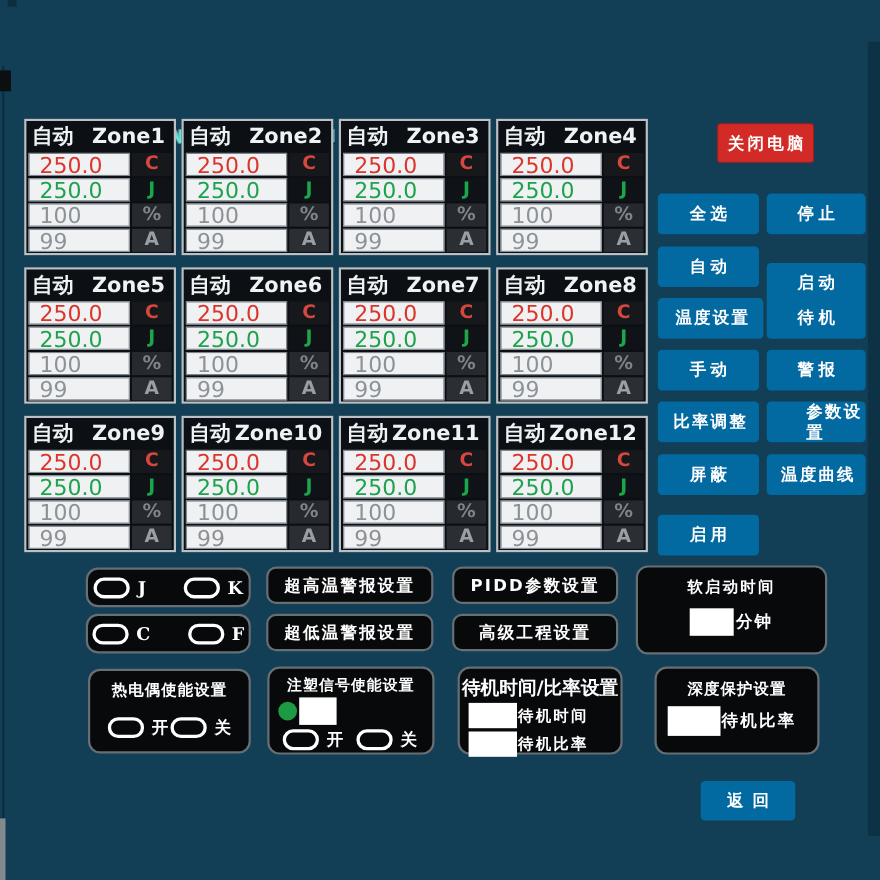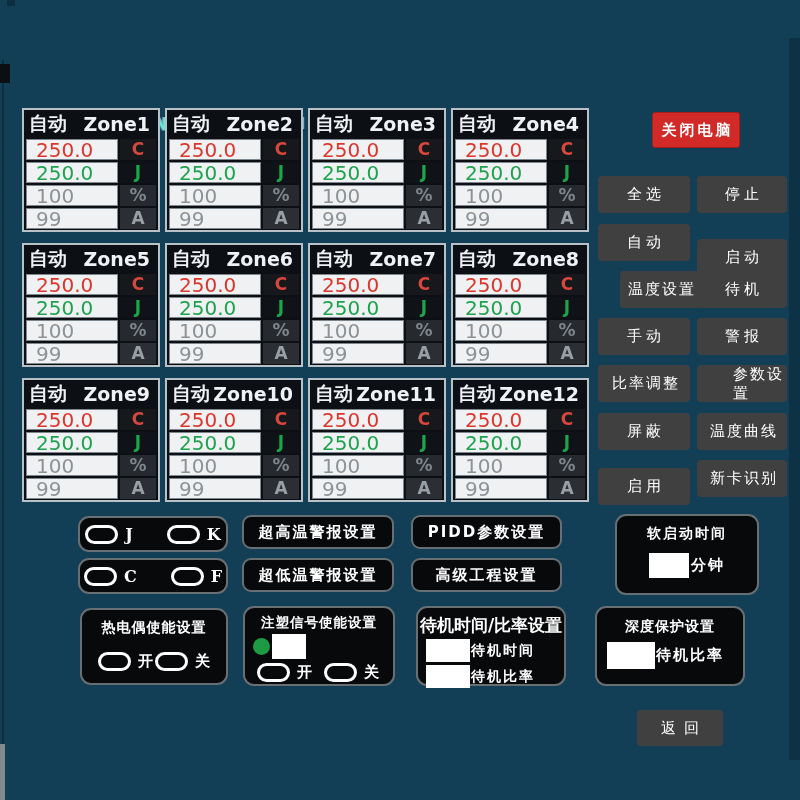--- a/index.html
+++ b/index.html
@@ -21,21 +21,21 @@
   .zrow{display:flex;height:21px;margin-bottom:2px;}
   .zrow:last-child{margin-bottom:0;}
   .zval{flex:1;background:#eff1f3;margin-right:2px;font-size:20px;line-height:21px;
         padding-left:9px;box-sizing:border-box;border:1px solid #7d868c;}
   .zunit{width:36px;text-align:center;font-size:17px;line-height:21px;font-weight:bold;}
   .v-red{color:#db352c;}  .u-red{background:#16181c;color:#d8473e;}
   .v-grn{color:#1fa24e;}  .u-grn{background:#0f1318;color:#1ca64b;}
   .v-gry{color:#8d9297;}  .u-pct{background:#26292d;color:#7e858b;}
   .u-amp{background:#2b2f33;color:#989fa5;}
   
-  .gbtn{position:absolute;background:#404040;color:#fff;font-weight:normal;font-size:15px;
+  .gbtn{position:absolute;background:#0369a1;color:#fff;font-weight:bold;font-size:15px;
         letter-spacing:4px;padding-left:4px;display:flex;align-items:center;justify-content:center;
         border-radius:4px;box-sizing:border-box;cursor:pointer;}
   .red-btn{position:absolute;background:#d22a26;color:#fff;font-weight:bold;font-size:15px;
         letter-spacing:3px;padding-left:3px;display:flex;align-items:center;justify-content:center;
         border-radius:3px;border:1px solid #a81d1c;box-sizing:border-box;cursor:pointer;}
   
   .bpanel{position:absolute;background:#07090b;border:2px solid #676f75;border-radius:11px;
         box-sizing:border-box;color:#fff;font-weight:bold;}
   .bbtn{position:absolute;background:#07090b;border:2px solid #676f75;border-radius:9px;
         box-sizing:border-box;color:#fff;font-weight:bold;font-size:15px;letter-spacing:2px;
@@ -354,33 +354,32 @@
             <div class="zunit u-amp">A</div>
           </div>
         </div>
       </div>
     </div>
 
   <div class="red-btn" style="left:652px;top:112px;width:88px;height:36px;">关闭电脑</div>
 
   <div class="gbtn" style="left:598px;top:176px;width:92px;height:37px;">全选</div>
   <div class="gbtn" style="left:598px;top:224px;width:92px;height:37px;">自动</div>
-  <div class="gbtn" style="left:620px;top:271px;width:80px;height:37px;letter-spacing:2px;">温度设置</div>
+  <div class="gbtn" style="left:598px;top:271px;width:96px;height:37px;letter-spacing:2px;">温度设置</div>
   <div class="gbtn" style="left:598px;top:318px;width:92px;height:37px;">手动</div>
   <div class="gbtn" style="left:598px;top:365px;width:92px;height:37px;letter-spacing:2px;">比率调整</div>
   <div class="gbtn" style="left:598px;top:413px;width:92px;height:37px;">屏蔽</div>
   <div class="gbtn" style="left:598px;top:468px;width:92px;height:37px;">启用</div>
 
   <div class="gbtn" style="left:697px;top:176px;width:90px;height:37px;">停止</div>
   <div class="gbtn" style="left:697px;top:239px;width:90px;height:37px;">启动</div>
   <div class="gbtn" style="left:697px;top:271px;width:90px;height:37px;">待机</div>
   <div class="gbtn" style="left:697px;top:318px;width:90px;height:37px;">警报</div>
   <div class="gbtn" style="left:697px;top:365px;width:90px;height:37px;letter-spacing:2px;padding-left:36px;">参数设置</div>
   <div class="gbtn" style="left:697px;top:413px;width:90px;height:37px;letter-spacing:2px;">温度曲线</div>
-  <div class="gbtn" style="left:697px;top:460px;width:90px;height:37px;letter-spacing:2px;">新卡识别</div>
 
   <div class="bpanel" style="left:78px;top:516px;width:150px;height:36px;">
     <div class="prow" style="height:100%;justify-content:center;gap:34px;">
       <span class="pgroup">
         <span class="pill"></span>
         <span class="serifl">J</span>
       </span>
       <span class="pgroup">
         <span class="pill"></span>
         <span class="serifl">K</span>
@@ -399,21 +398,21 @@
         <span class="serifl">F</span>
       </span>
     </div>
   </div>
 
   <div class="bbtn" style="left:242px;top:515px;width:152px;height:34px;">超高温警报设置</div>
   <div class="bbtn" style="left:242px;top:558px;width:152px;height:34px;">超低温警报设置</div>
   <div class="bbtn" style="left:411px;top:515px;width:151px;height:34px;">PIDD参数设置</div>
   <div class="bbtn" style="left:411px;top:558px;width:151px;height:34px;">高级工程设置</div>
 
-  <div class="bpanel" style="left:615px;top:514px;width:144px;height:81px;">
+  <div class="bpanel" style="left:578px;top:514px;width:174px;height:81px;">
     <div class="ptitle">软启动时间</div>
     <div class="prow" style="justify-content:center;margin-top:10px;gap:2px;">
       <input type="text" class="wbox" style="width: 40px; height: 25px;" value="">
       <span class="clabel">分钟</span>
     </div>
   </div>
 
   <div class="bpanel" style="left:80px;top:608px;width:148px;height:77px;">
     <div class="ptitle" style="letter-spacing:1px;">热电偶使能设置</div>
     <div class="prow" style="justify-content:space-between;padding:0 16px;margin-top:15px;">

